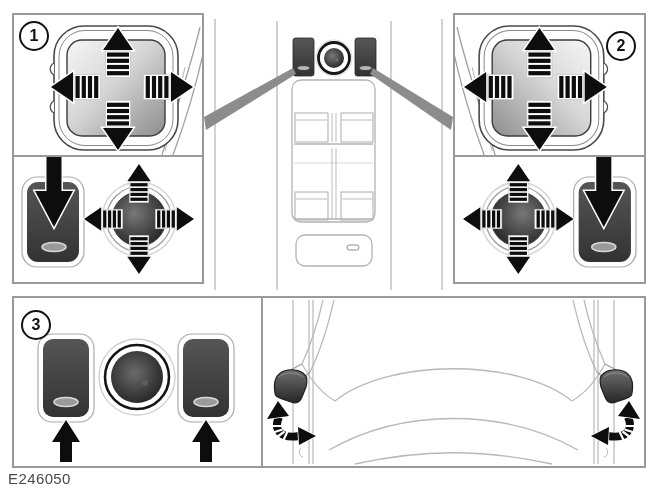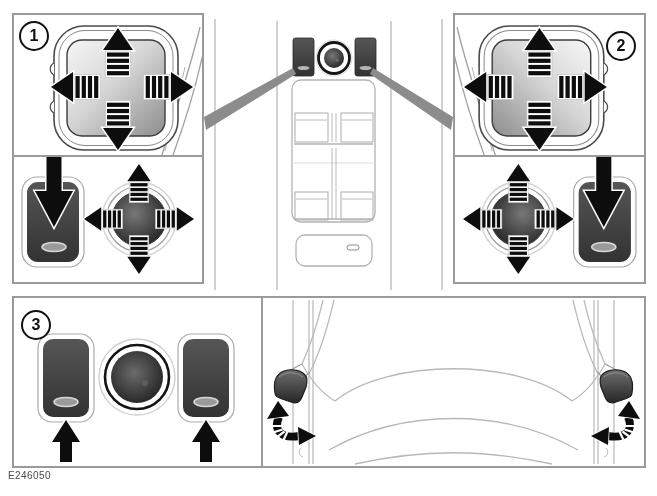--- a/index.html
+++ b/index.html
@@ -15,21 +15,21 @@
   #cell-car{width:381px}
   #center-door{position:absolute;left:204px;top:13px;width:249px;height:277px}
   #leader-overlay{position:absolute;left:0;top:0;z-index:5;pointer-events:none}
   svg{display:block}
   .callout{position:absolute;width:30px;height:30px;border:2.2px solid #111;border-radius:50%;
            background:#fff;display:flex;align-items:center;justify-content:center;
            font-weight:bold;font-size:16px;color:#111;z-index:6;box-sizing:border-box}
   #callout-1{left:19px;top:21px}
   #callout-2{left:606px;top:31px}
   #callout-3{left:21px;top:310px}
-  #figure-code{position:absolute;left:8px;top:470px;font-size:10px;color:#4a4a4a;letter-spacing:.4px}
+  #figure-code{position:absolute;left:8px;top:470px;font-size:15px;color:#4a4a4a;letter-spacing:.4px}
 </style>
 </head>
 <body>
 
 <div id="stage">
 
   <svg width="0" height="0" style="position:absolute" aria-hidden="true">
     <defs>
       <linearGradient id="glassGrad" x1="0" y1="0" x2="1" y2="1">
         <stop offset="0" stop-color="#f6f6f6"></stop>

